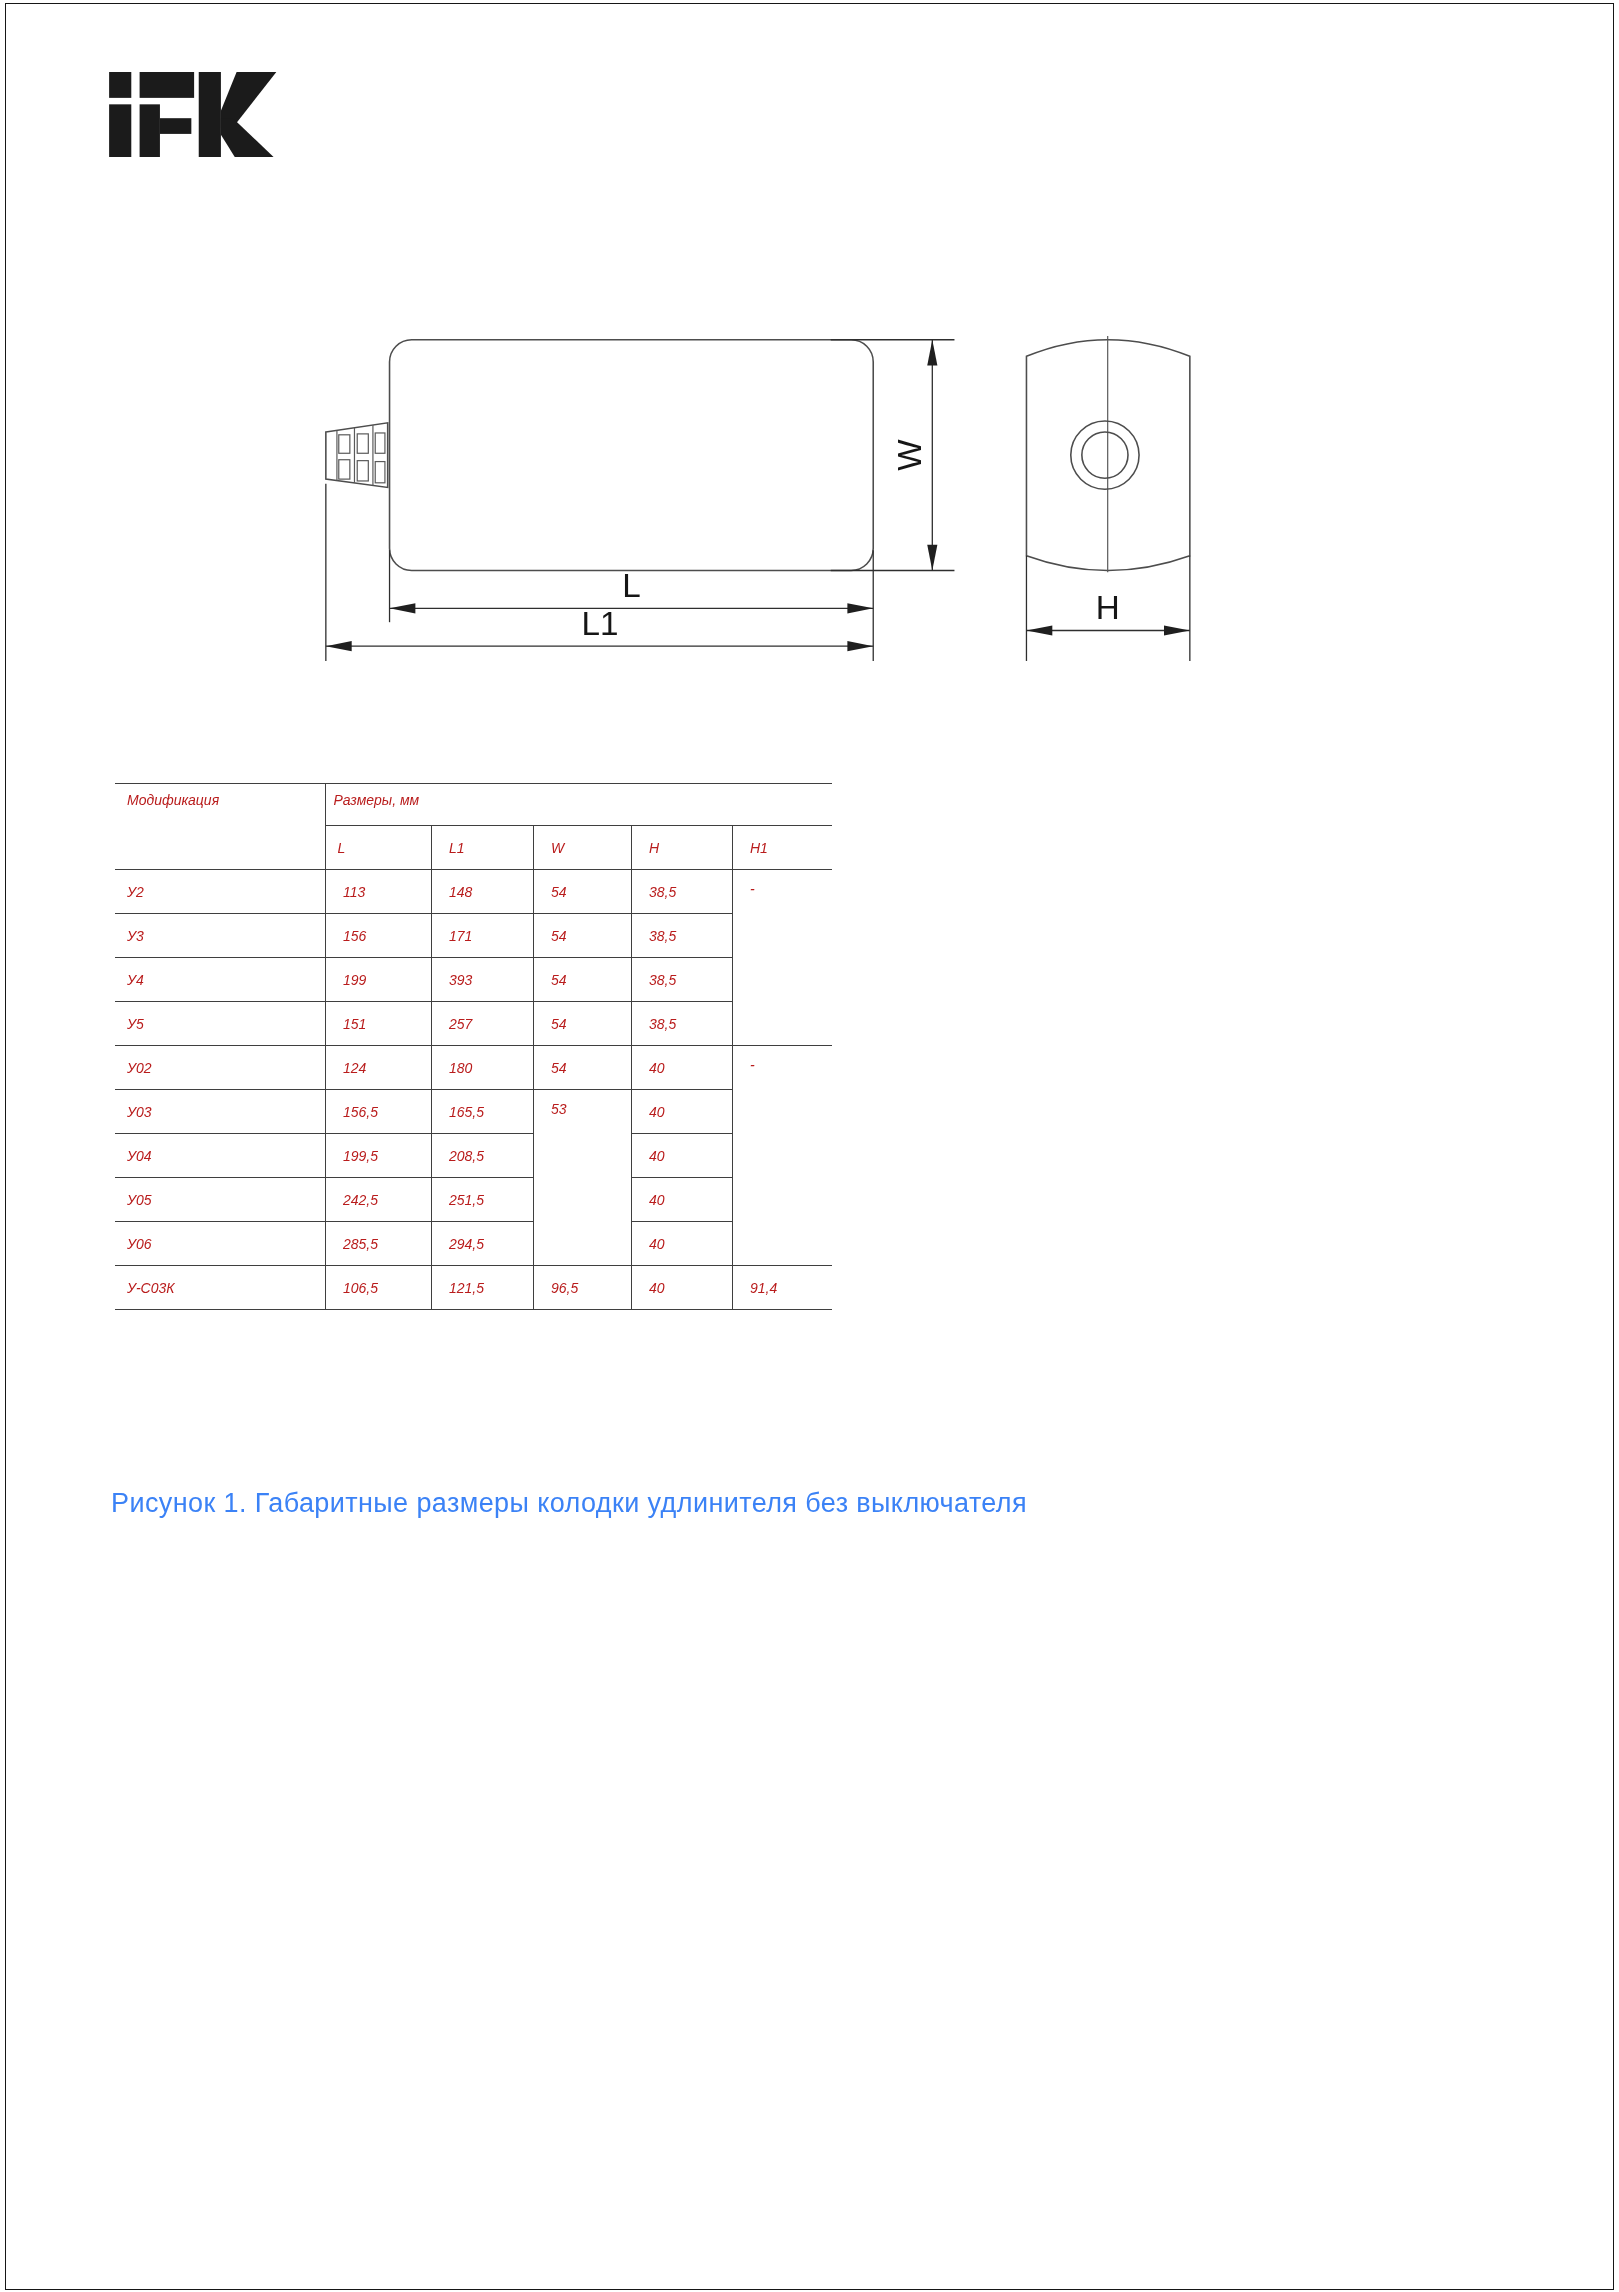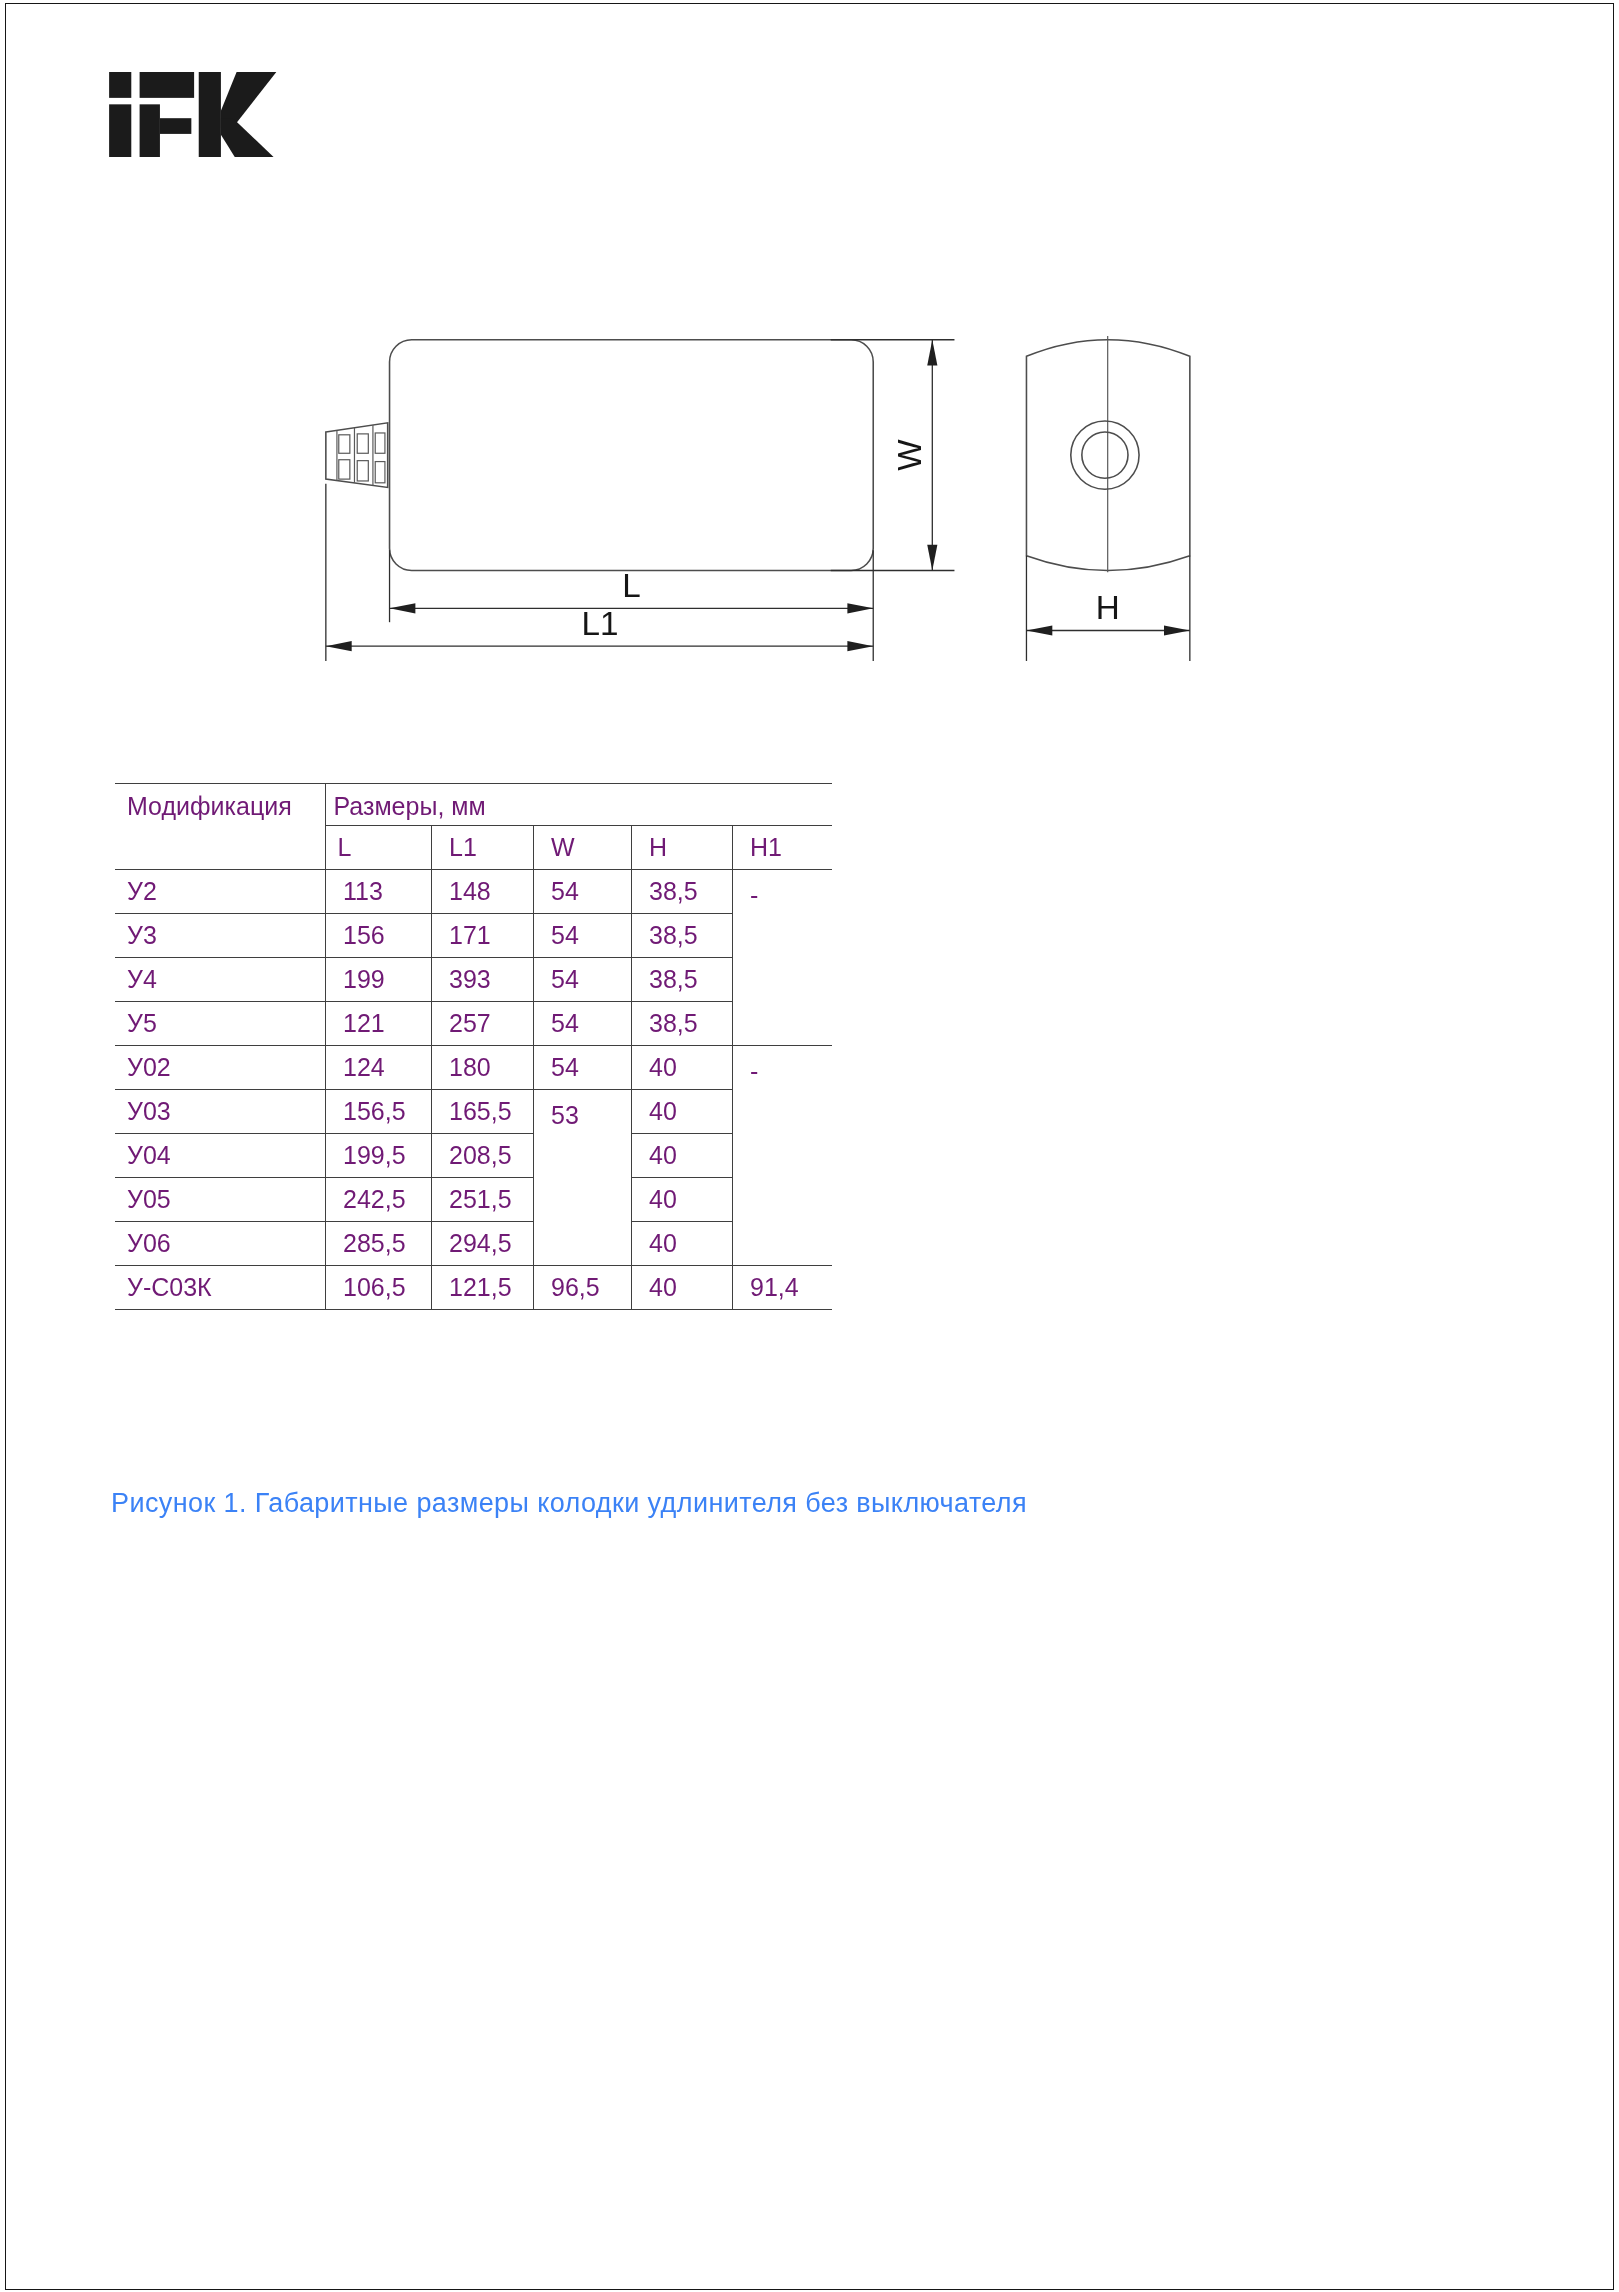--- a/index.html
+++ b/index.html
@@ -27,21 +27,21 @@
   .drawing .arrow{fill:#1f1f1f;stroke:none;}
   .drawing text{
     fill:#161616;font-size:36px;
     font-family:"Liberation Sans", sans-serif;
   }
   .table-wrap{
     position:absolute;left:115px;top:783px;width:715px;
   }
   table{
     border-collapse:collapse;table-layout:fixed;width:715px;
-    font-size:25px;color:#701a75;
+    font-size:14px;color:#b91c1c;font-style:italic;
   }
   td,th{
     border:1.8px solid #3f3f3f;
     font-weight:normal;text-align:left;
     padding:0 3.7px 0 17.5px;
     vertical-align:middle;
     overflow:hidden;white-space:nowrap;
   }
   tr > *:first-child{border-left:0;padding-left:12px;}
   tr > *:last-child{border-right:0;}
@@ -174,21 +174,21 @@
     </tr>
     <tr class="r">
       <td>У4</td>
       <td>199</td>
       <td>393</td>
       <td>54</td>
       <td>38,5</td>
     </tr>
     <tr class="r">
       <td>У5</td>
-      <td>121</td>
+      <td>151</td>
       <td>257</td>
       <td>54</td>
       <td>38,5</td>
     </tr>
 
     <tr class="r">
       <td>У02</td>
       <td>124</td>
       <td>180</td>
       <td>54</td>

